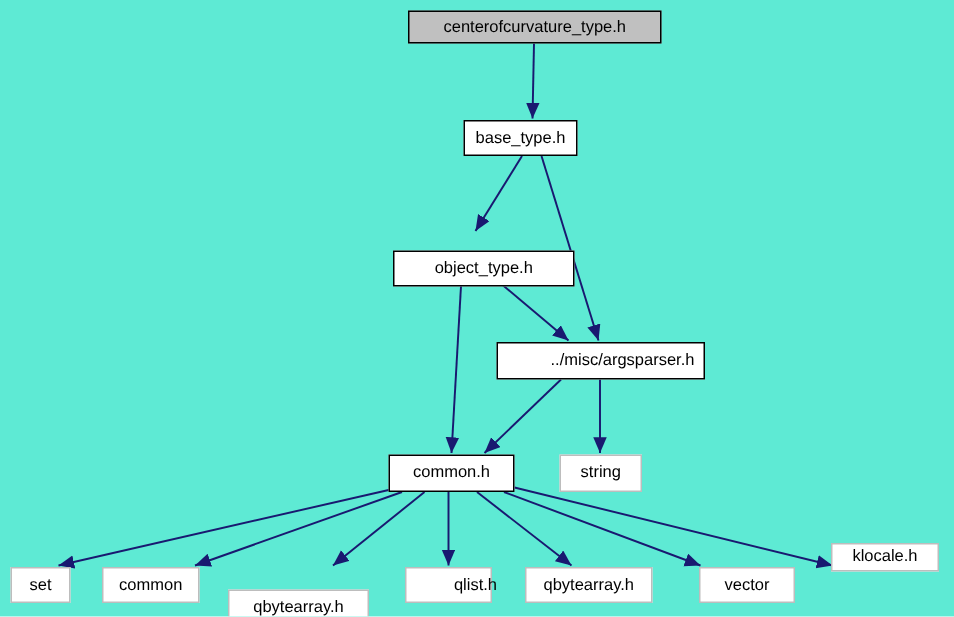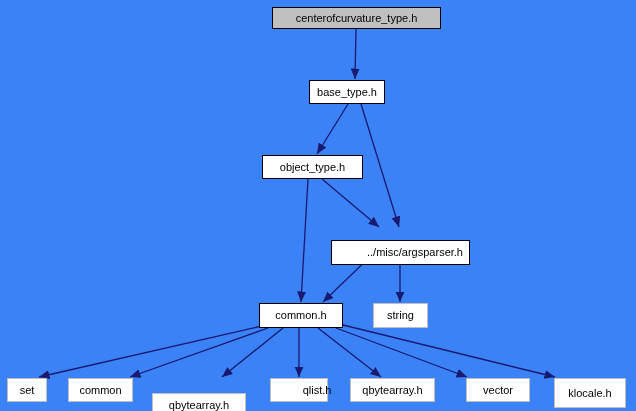--- a/index.html
+++ b/index.html
@@ -4,21 +4,21 @@
 <style>
   html, body {
     margin: 0;
     padding: 0;
     background: #ffffff;
   }
   .graph {
     position: relative;
     width: 636px;
     height: 411px;
-    background: #3b82f6;
+    background: #5eead4;
     font-family: "Liberation Sans", sans-serif;
     overflow: hidden;
   }
   .edge-layer {
     position: absolute;
     left: 0;
     top: 0;
     width: 636px;
     height: 411px;
   }
@@ -67,25 +67,25 @@
       <line x1="268" y1="328" x2="130" y2="377" stroke="#191970" stroke-width="1.3" marker-end="url(#arrowhead)"></line>
       <line x1="283" y1="328" x2="222" y2="377" stroke="#191970" stroke-width="1.3" marker-end="url(#arrowhead)"></line>
       <line x1="299" y1="328" x2="299" y2="377" stroke="#191970" stroke-width="1.3" marker-end="url(#arrowhead)"></line>
       <line x1="318" y1="328" x2="381" y2="377" stroke="#191970" stroke-width="1.3" marker-end="url(#arrowhead)"></line>
       <line x1="336" y1="328" x2="467" y2="377" stroke="#191970" stroke-width="1.3" marker-end="url(#arrowhead)"></line>
       <line x1="343" y1="325" x2="555" y2="377" stroke="#191970" stroke-width="1.3" marker-end="url(#arrowhead)"></line>
     </svg>
   <div id="node-layer">
       <div class="node highlighted" style="left: 272px; top: 7px; width: 169px; height: 22px;">centerofcurvature_type.h</div>
       <div class="node internal" style="left: 309px; top: 80px; width: 76px; height: 24px;">base_type.h</div>
-      <div class="node internal" style="left: 262px; top: 155px; width: 101px; height: 24px;">object_type.h</div>
-      <div class="node internal" style="left: 331px; top: 240px; width: 139px; height: 25px; padding-left: 29px;">../misc/argsparser.h</div>
+      <div class="node internal" style="left: 262px; top: 167px; width: 121px; height: 24px;">object_type.h</div>
+      <div class="node internal" style="left: 331px; top: 228px; width: 139px; height: 25px; padding-left: 29px;">../misc/argsparser.h</div>
       <div class="node internal" style="left: 259px; top: 303px; width: 84px; height: 25px;">common.h</div>
       <div class="node external" style="left: 373px; top: 303px; width: 55px; height: 25px; text-align: right;">string</div>
       <div class="node external" style="left: 7px; top: 378px; width: 40px; height: 24px;">set</div>
       <div class="node external" style="left: 68px; top: 378px; width: 65px; height: 24px;">common</div>
       <div class="node external" style="left: 152px; top: 378px; width: 94px; height: 24px; margin-top: 15px;">qbytearray.h</div>
       <div class="node external" style="left: 270px; top: 378px; width: 58px; height: 24px; padding-left: 36px;">qlist.h</div>
       <div class="node external" style="left: 350px; top: 378px; width: 85px; height: 24px;">qbytearray.h</div>
       <div class="node external" style="left: 466px; top: 378px; width: 64px; height: 24px;">vector</div>
-      <div class="node external" style="left: 554px; top: 378px; width: 72px; height: 30px;">klocale.h</div>
+      <div class="node external" style="left: 554px; top: 362px; width: 72px; height: 19px;">klocale.h</div>
     </div>
 </div>
 
 </body></html>

